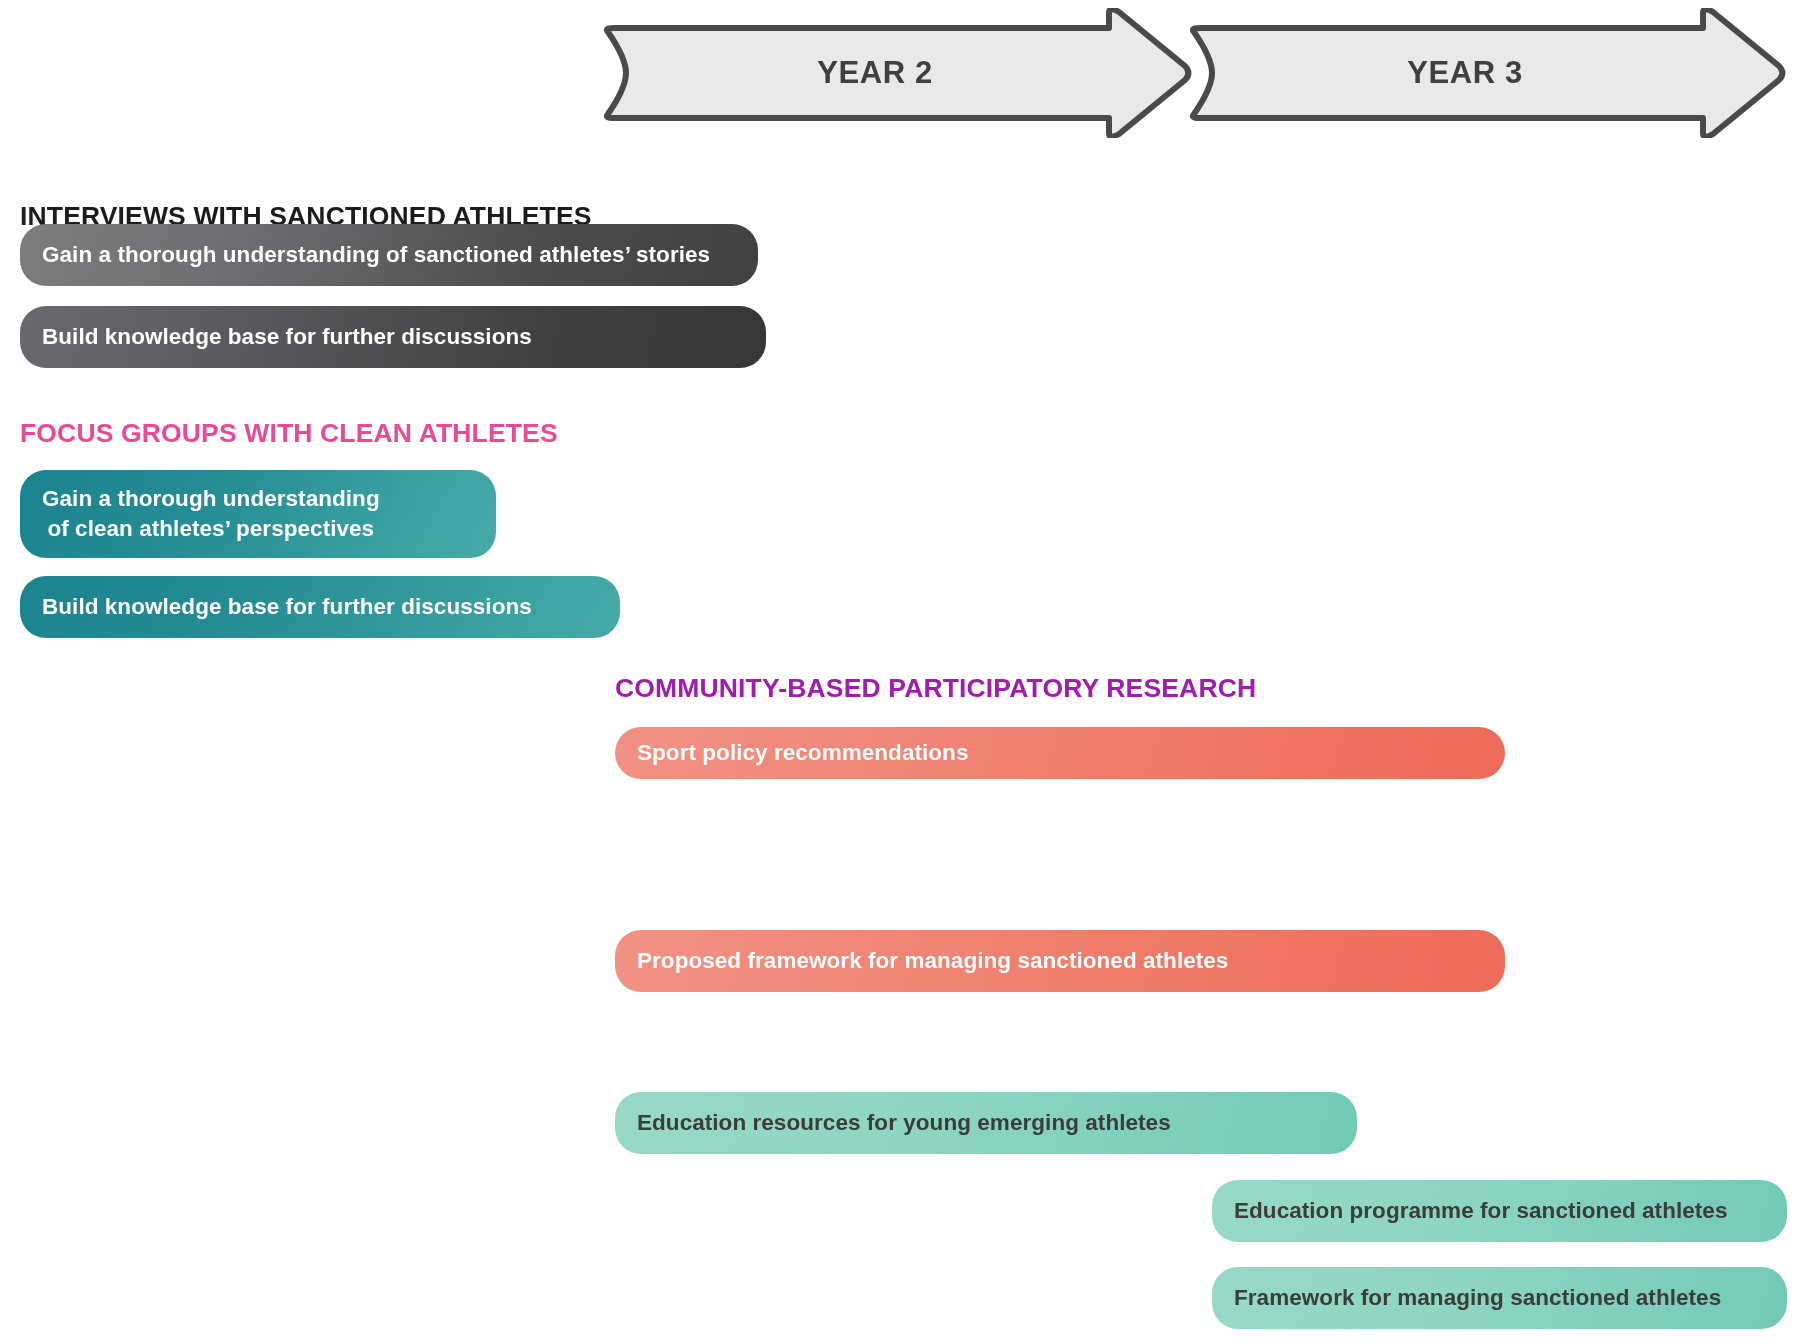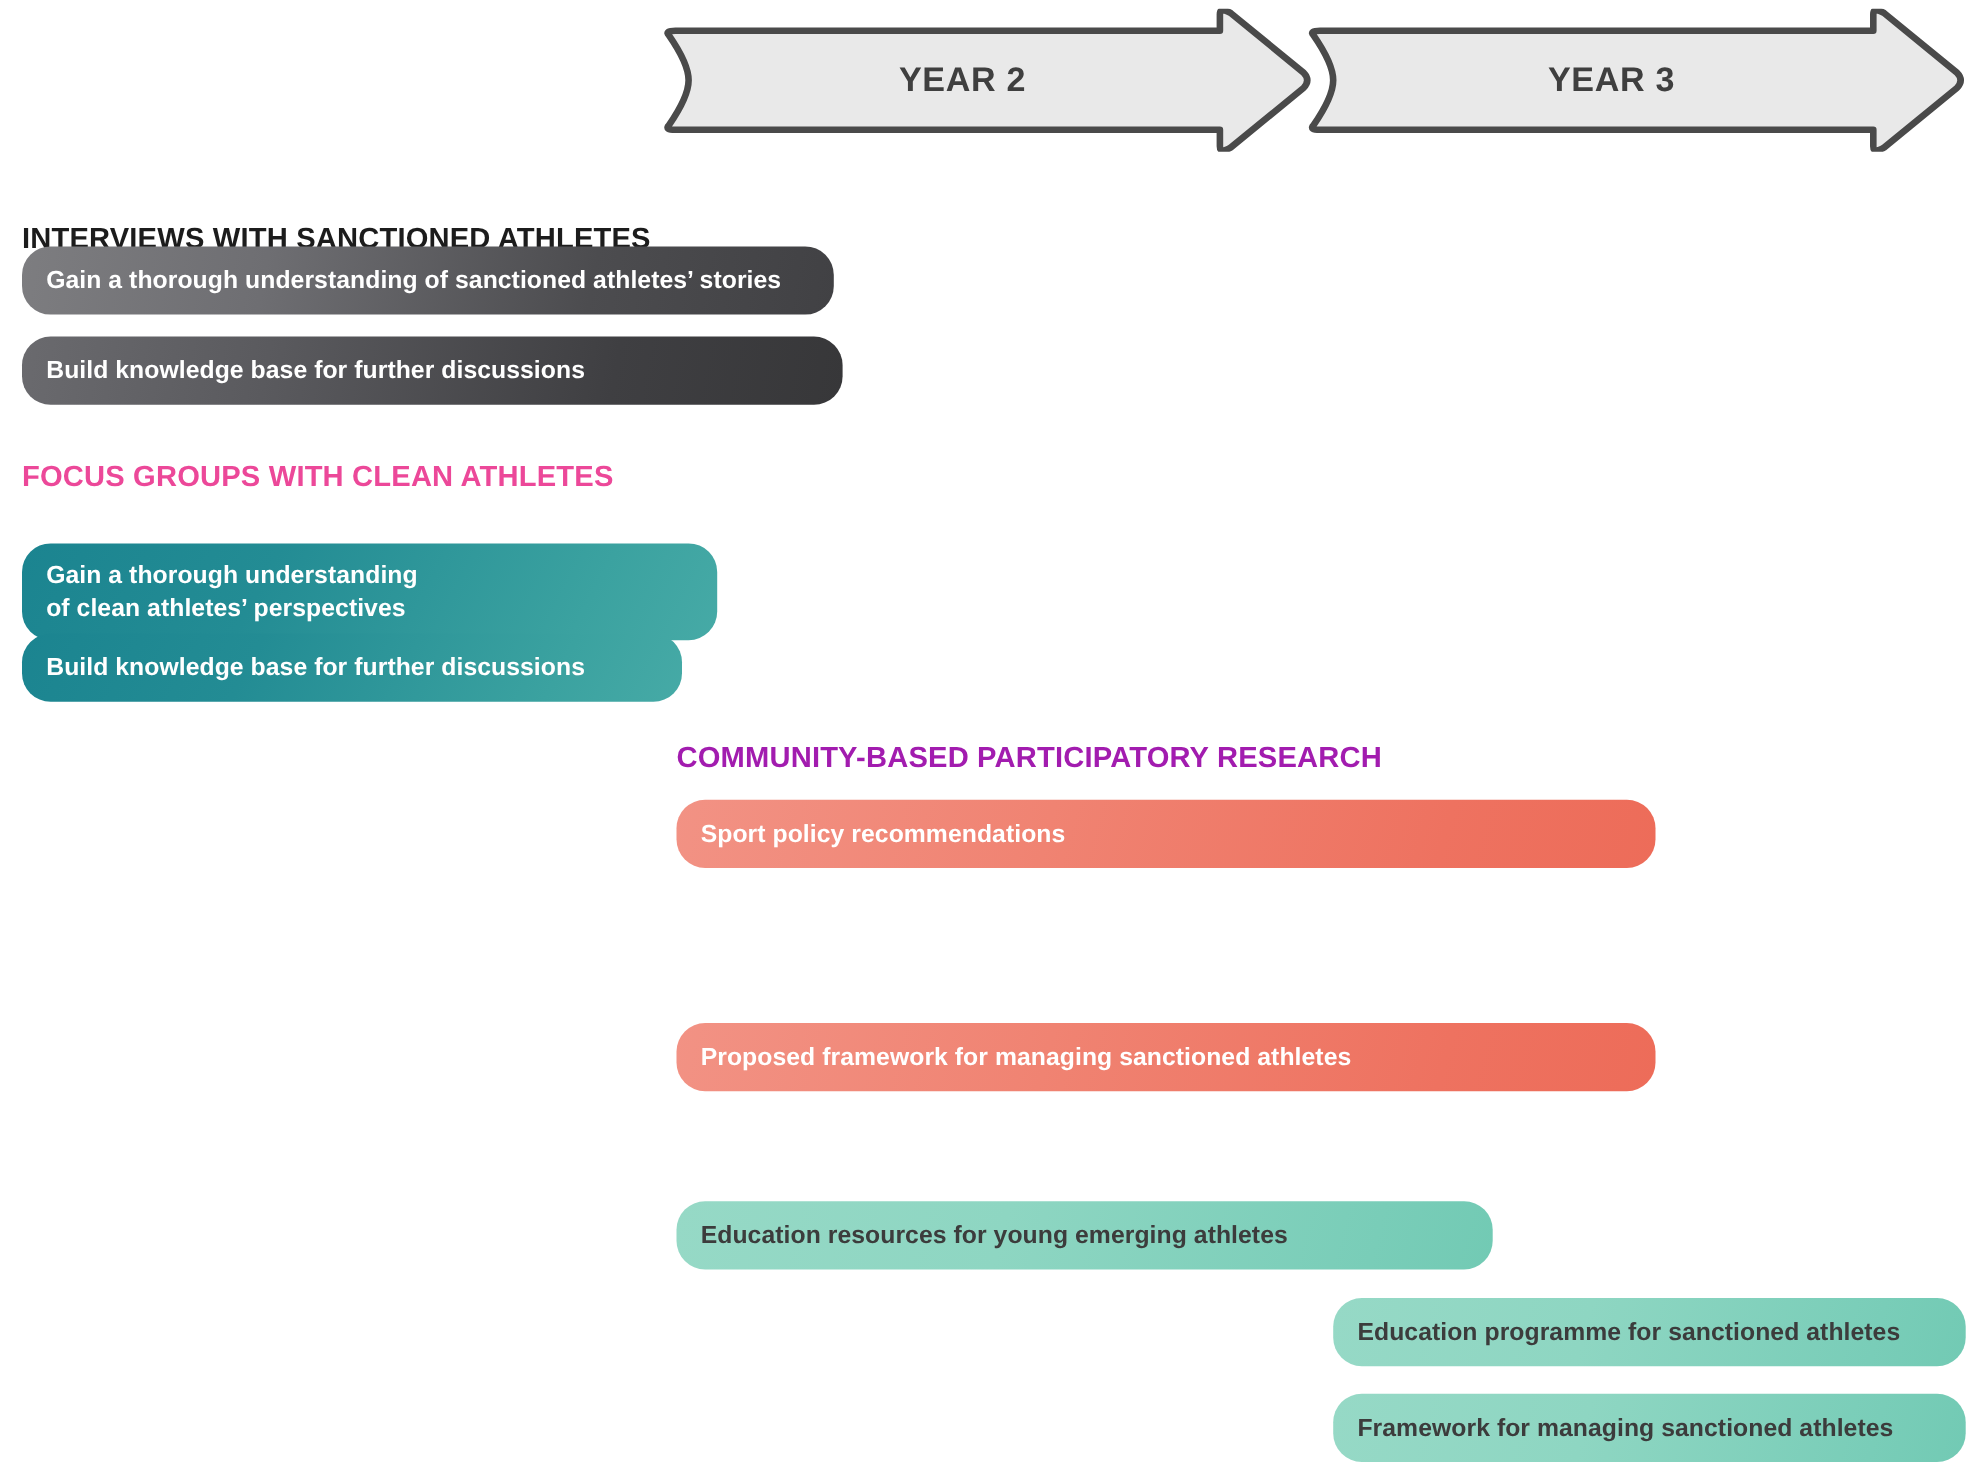--- a/index.html
+++ b/index.html
@@ -158,32 +158,32 @@
   <div class="pill grey" style="left:20px; top:224px; width:738px; height:62px;">
     <span class="pill-text">Gain a thorough understanding of sanctioned athletes’ stories</span>
   </div>
 
   <div class="pill grey2" style="left:20px; top:306px; width:746px; height:62px;">
     <span class="pill-text">Build knowledge base for further discussions</span>
   </div>
 
   <div class="heading teal" style="left:20px; top:418px;">FOCUS GROUPS WITH CLEAN ATHLETES</div>
 
-  <div class="pill teal" style="left:20px; top:494px; width:632px; height:88px;">
+  <div class="pill teal" style="left:20px; top:470px; width:476px; height:88px;text-align:center;">
     <span class="pill-text">Gain a thorough understanding
 of clean athletes’ perspectives</span>
   </div>
 
   <div class="pill teal" style="left:20px; top:576px; width:600px; height:62px;">
     <span class="pill-text">Build knowledge base for further discussions</span>
   </div>
 
   <div class="heading coral" style="left:615px; top:673px;">COMMUNITY-BASED PARTICIPATORY RESEARCH</div>
 
-  <div class="pill coral" style="left:615px; top:727px; width:890px; height:62px;">
+  <div class="pill coral" style="left:615px; top:727px; width:890px; height:52px;">
     <span class="pill-text">Sport policy recommendations</span>
   </div>
 
 
   <div class="pill coral" style="left:615px; top:930px; width:890px; height:62px;">
     <span class="pill-text">Proposed framework for managing sanctioned athletes</span>
   </div>
 
 
   <div class="pill mint" style="left:615px; top:1092px; width:742px; height:62px;text-align:center;">

